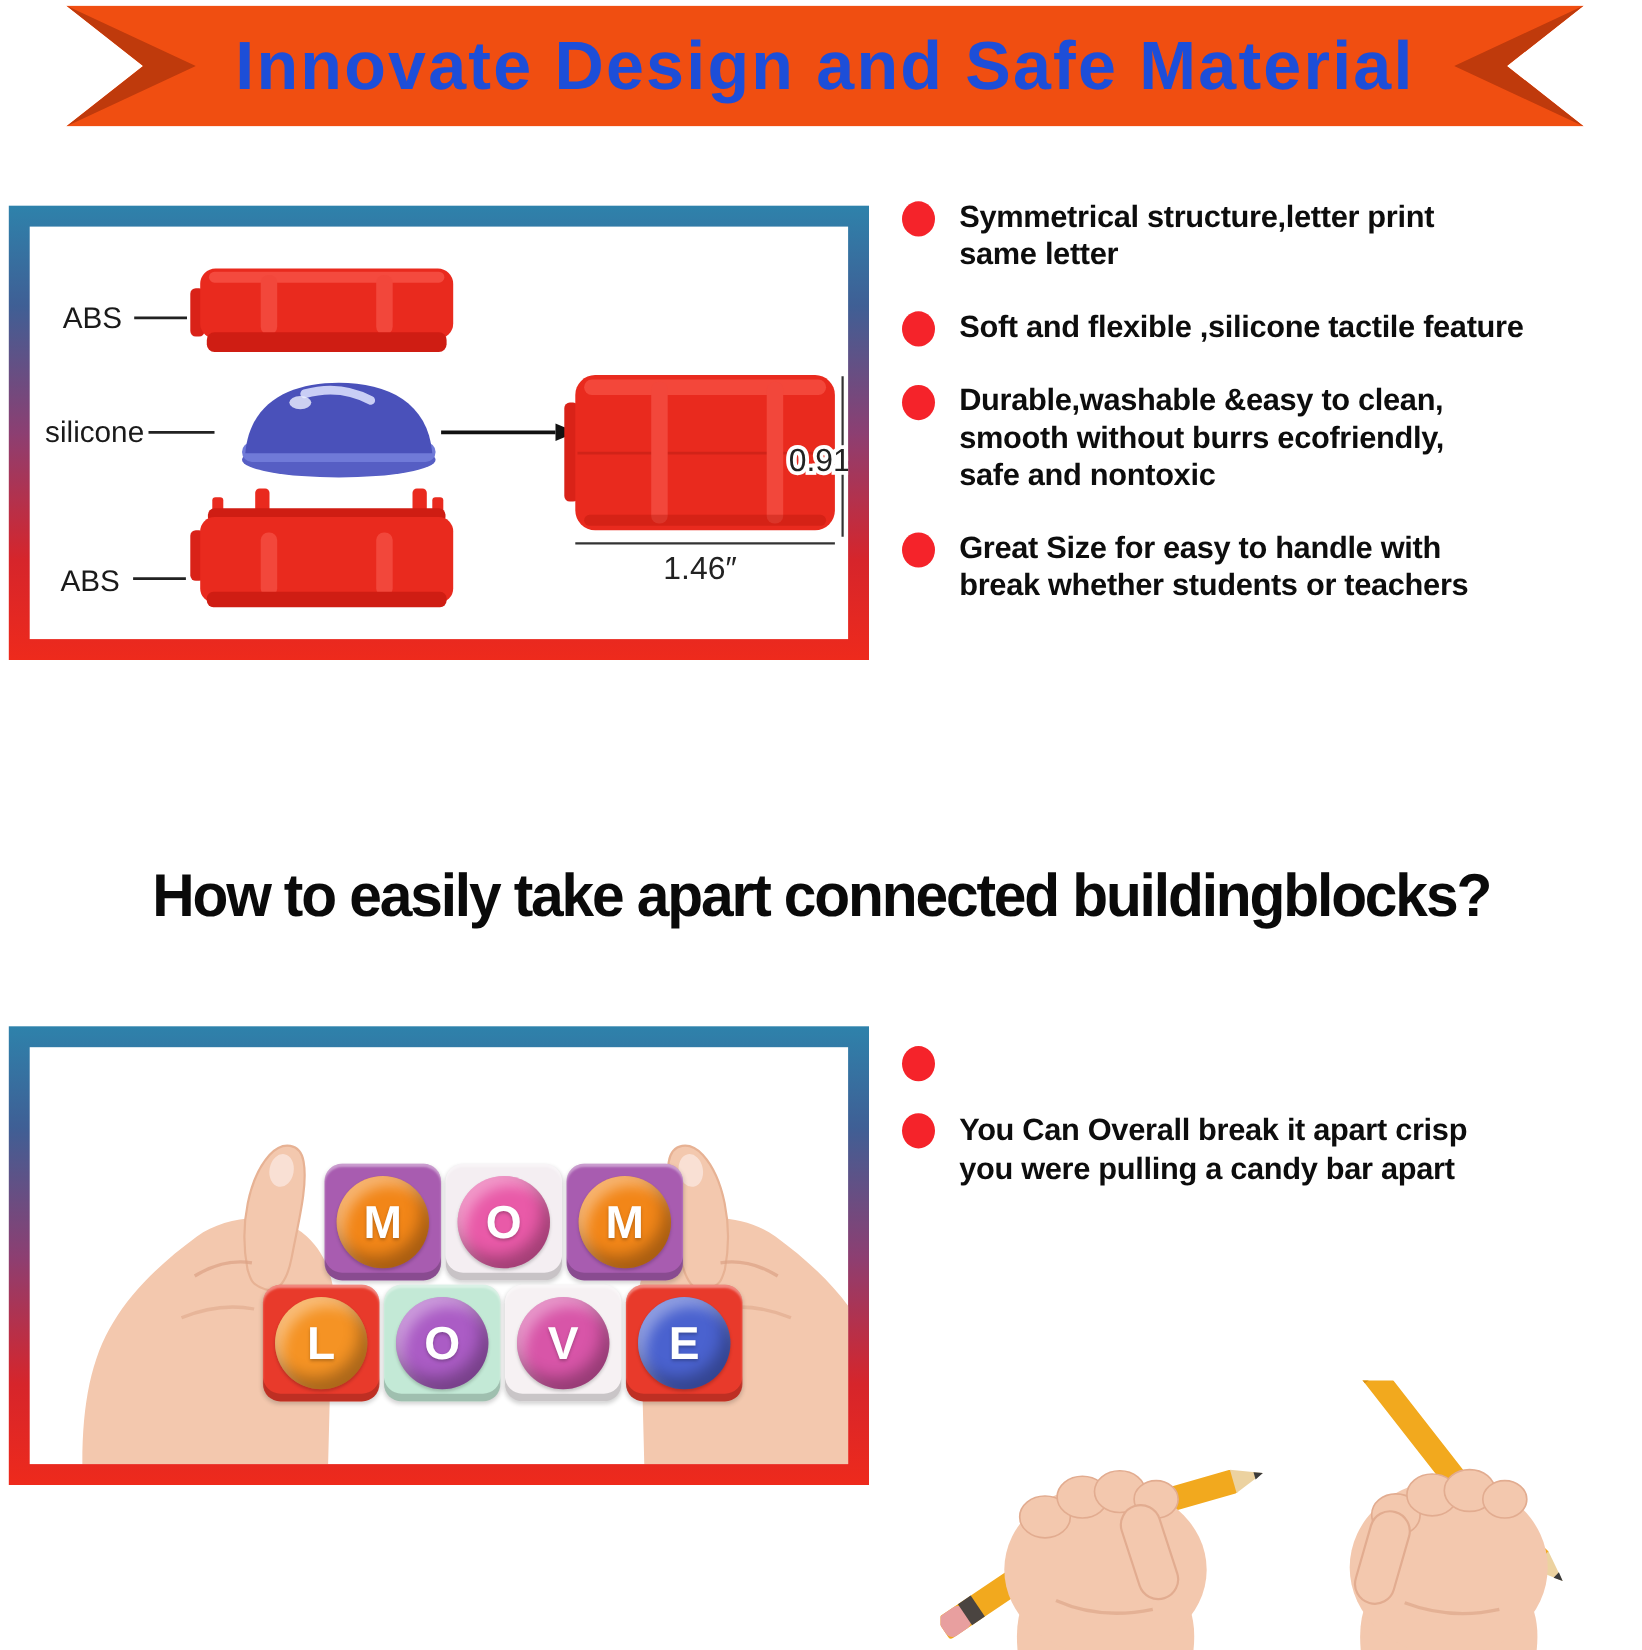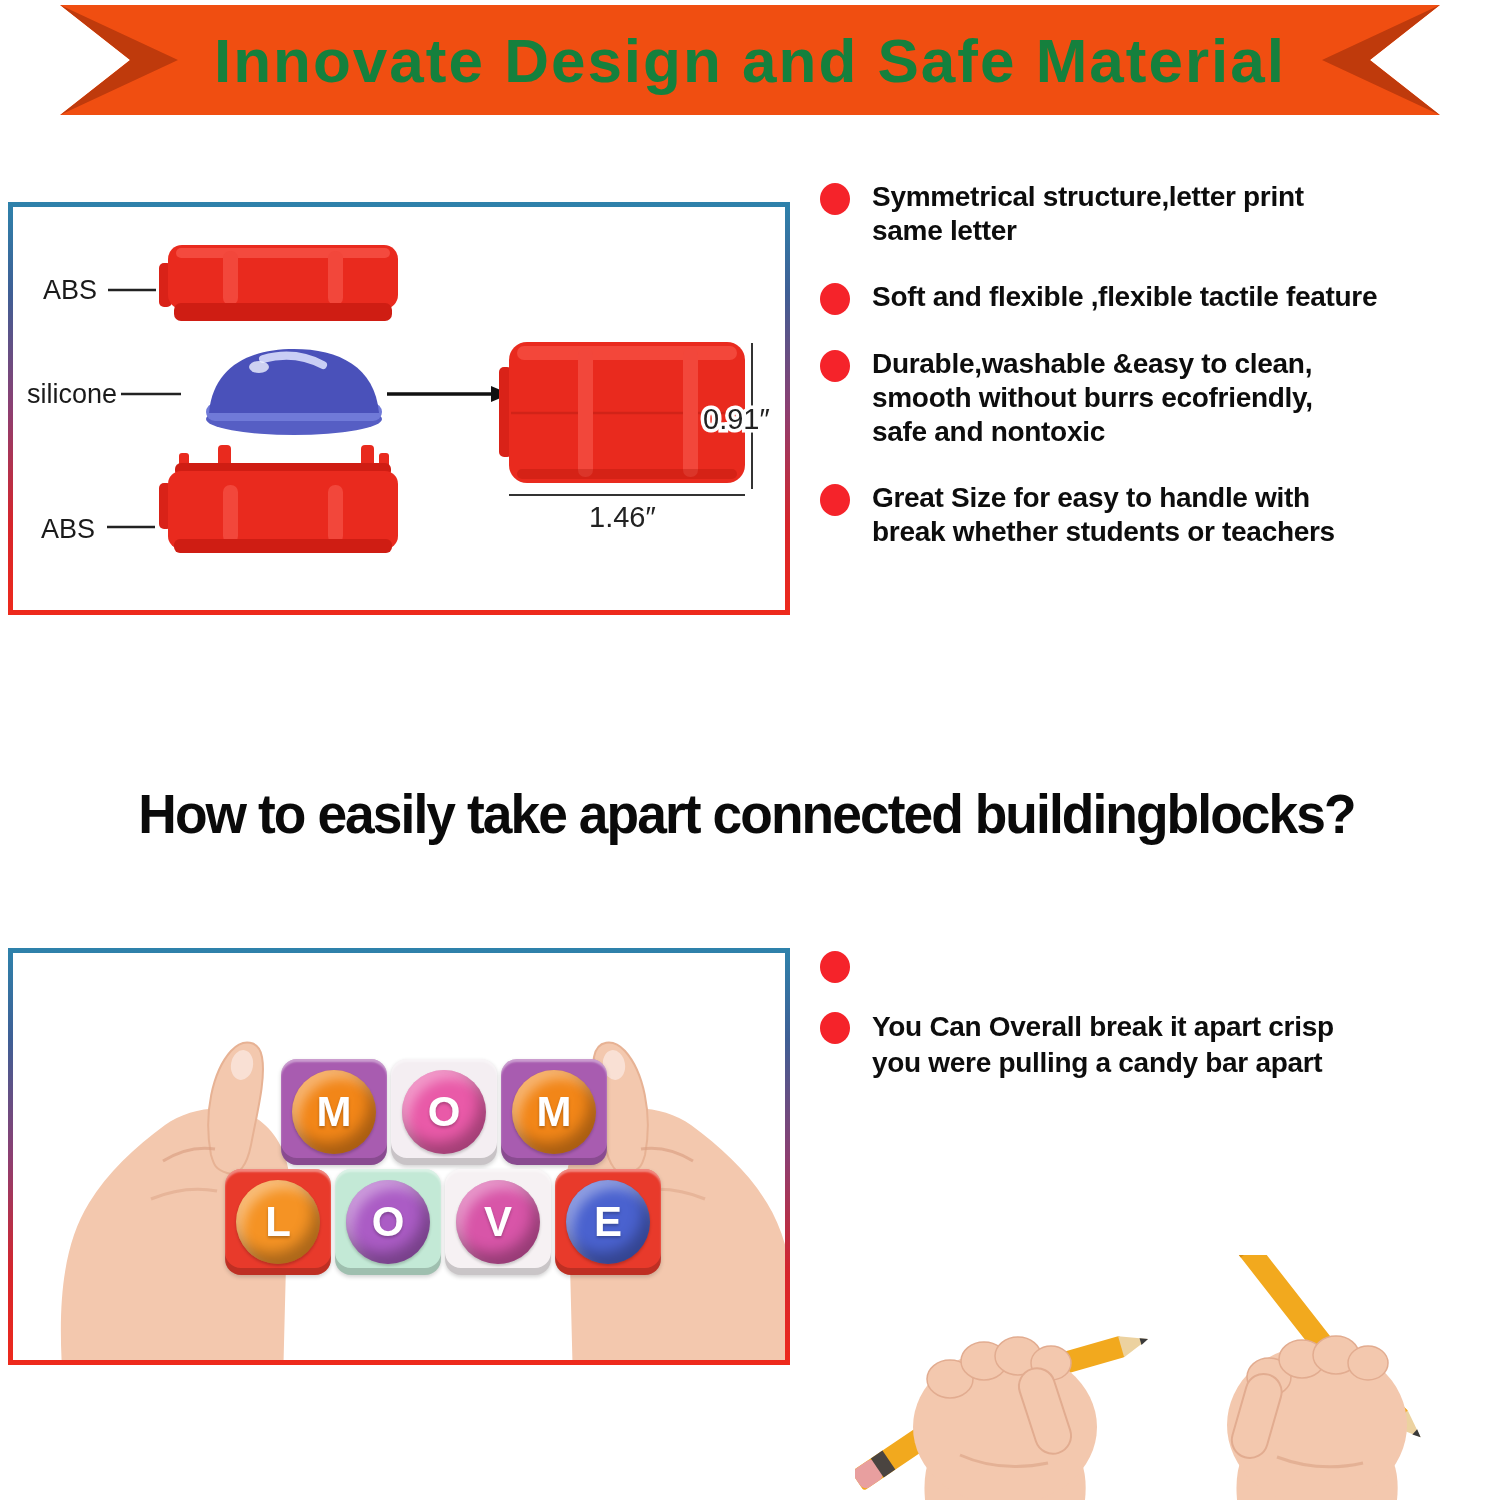--- a/index.html
+++ b/index.html
@@ -8,25 +8,25 @@
   .page { position:relative; width:1493px; height:1500px; background:#fff; overflow:hidden; }
 
   
   .banner { position:absolute; left:60px; top:5px; width:1380px; height:110px; }
   .ribbon-bg { position:absolute; inset:0; background:#f04e11;
     clip-path:polygon(0 0, 100% 0, calc(100% - 70px) 50%, 100% 100%, 0 100%, 70px 50%); }
   .fold { position:absolute; inset:0; background:#bf3a0c; }
   .fold-left  { clip-path:polygon(0 0, 118px 50%, 0 100%, 70px 50%); }
   .fold-right { clip-path:polygon(100% 0, calc(100% - 118px) 50%, 100% 100%, calc(100% - 70px) 50%); }
   .banner-title { position:absolute; inset:0; display:flex; align-items:center; justify-content:center;
-    color:#15803d; font-size:62px; font-weight:bold; letter-spacing:2px; white-space:nowrap; }
-
-  
-  .frame { position:absolute; padding:5px;
-    background:linear-gradient(180deg,#2e82ab 0%, #3f5f95 22%, #8c3f72 50%, #d6252b 78%, #ee2a1c 100%);margin-top:15px; }
+    color:#1d4ed8; font-size:62px; font-weight:bold; letter-spacing:2px; white-space:nowrap; }
+
+  
+  .frame { position:absolute; padding:19px;
+    background:linear-gradient(180deg,#2e82ab 0%, #3f5f95 22%, #8c3f72 50%, #d6252b 78%, #ee2a1c 100%); }
   .frame-inner { position:relative; width:100%; height:100%; background:#fff; overflow:hidden; }
   .frame-1 { left:8px;  top:187px; width:782px; height:413px; }
   .frame-2 { left:8px;  top:933px; width:782px; height:417px; }
 
   svg { font-family:"Liberation Sans", sans-serif; }
   .diagram-svg { display:block; }
 
   
   .features { position:absolute; list-style:none; }
   .features-top    { left:820px; top:180px; width:665px; }
@@ -142,21 +142,21 @@
   </div>
 
   <ul class="features features-top">
     <li>
       <span class="dot" style="background: rgb(245, 35, 42);"></span>
       <span class="ftext">Symmetrical structure,letter print
 same letter</span>
       </li>
     <li>
       <span class="dot" style="background: rgb(245, 35, 42);"></span>
-      <span class="ftext">Soft and flexible ,flexible tactile feature</span>
+      <span class="ftext">Soft and flexible ,silicone tactile feature</span>
       </li>
     <li>
       <span class="dot" style="background: rgb(245, 35, 42);"></span>
       <span class="ftext">Durable,washable &amp;easy to clean,
 smooth without burrs ecofriendly,
 safe and nontoxic</span>
       </li>
     <li>
       <span class="dot" style="background: rgb(245, 35, 42);"></span>
       <span class="ftext">Great Size for easy to handle with

